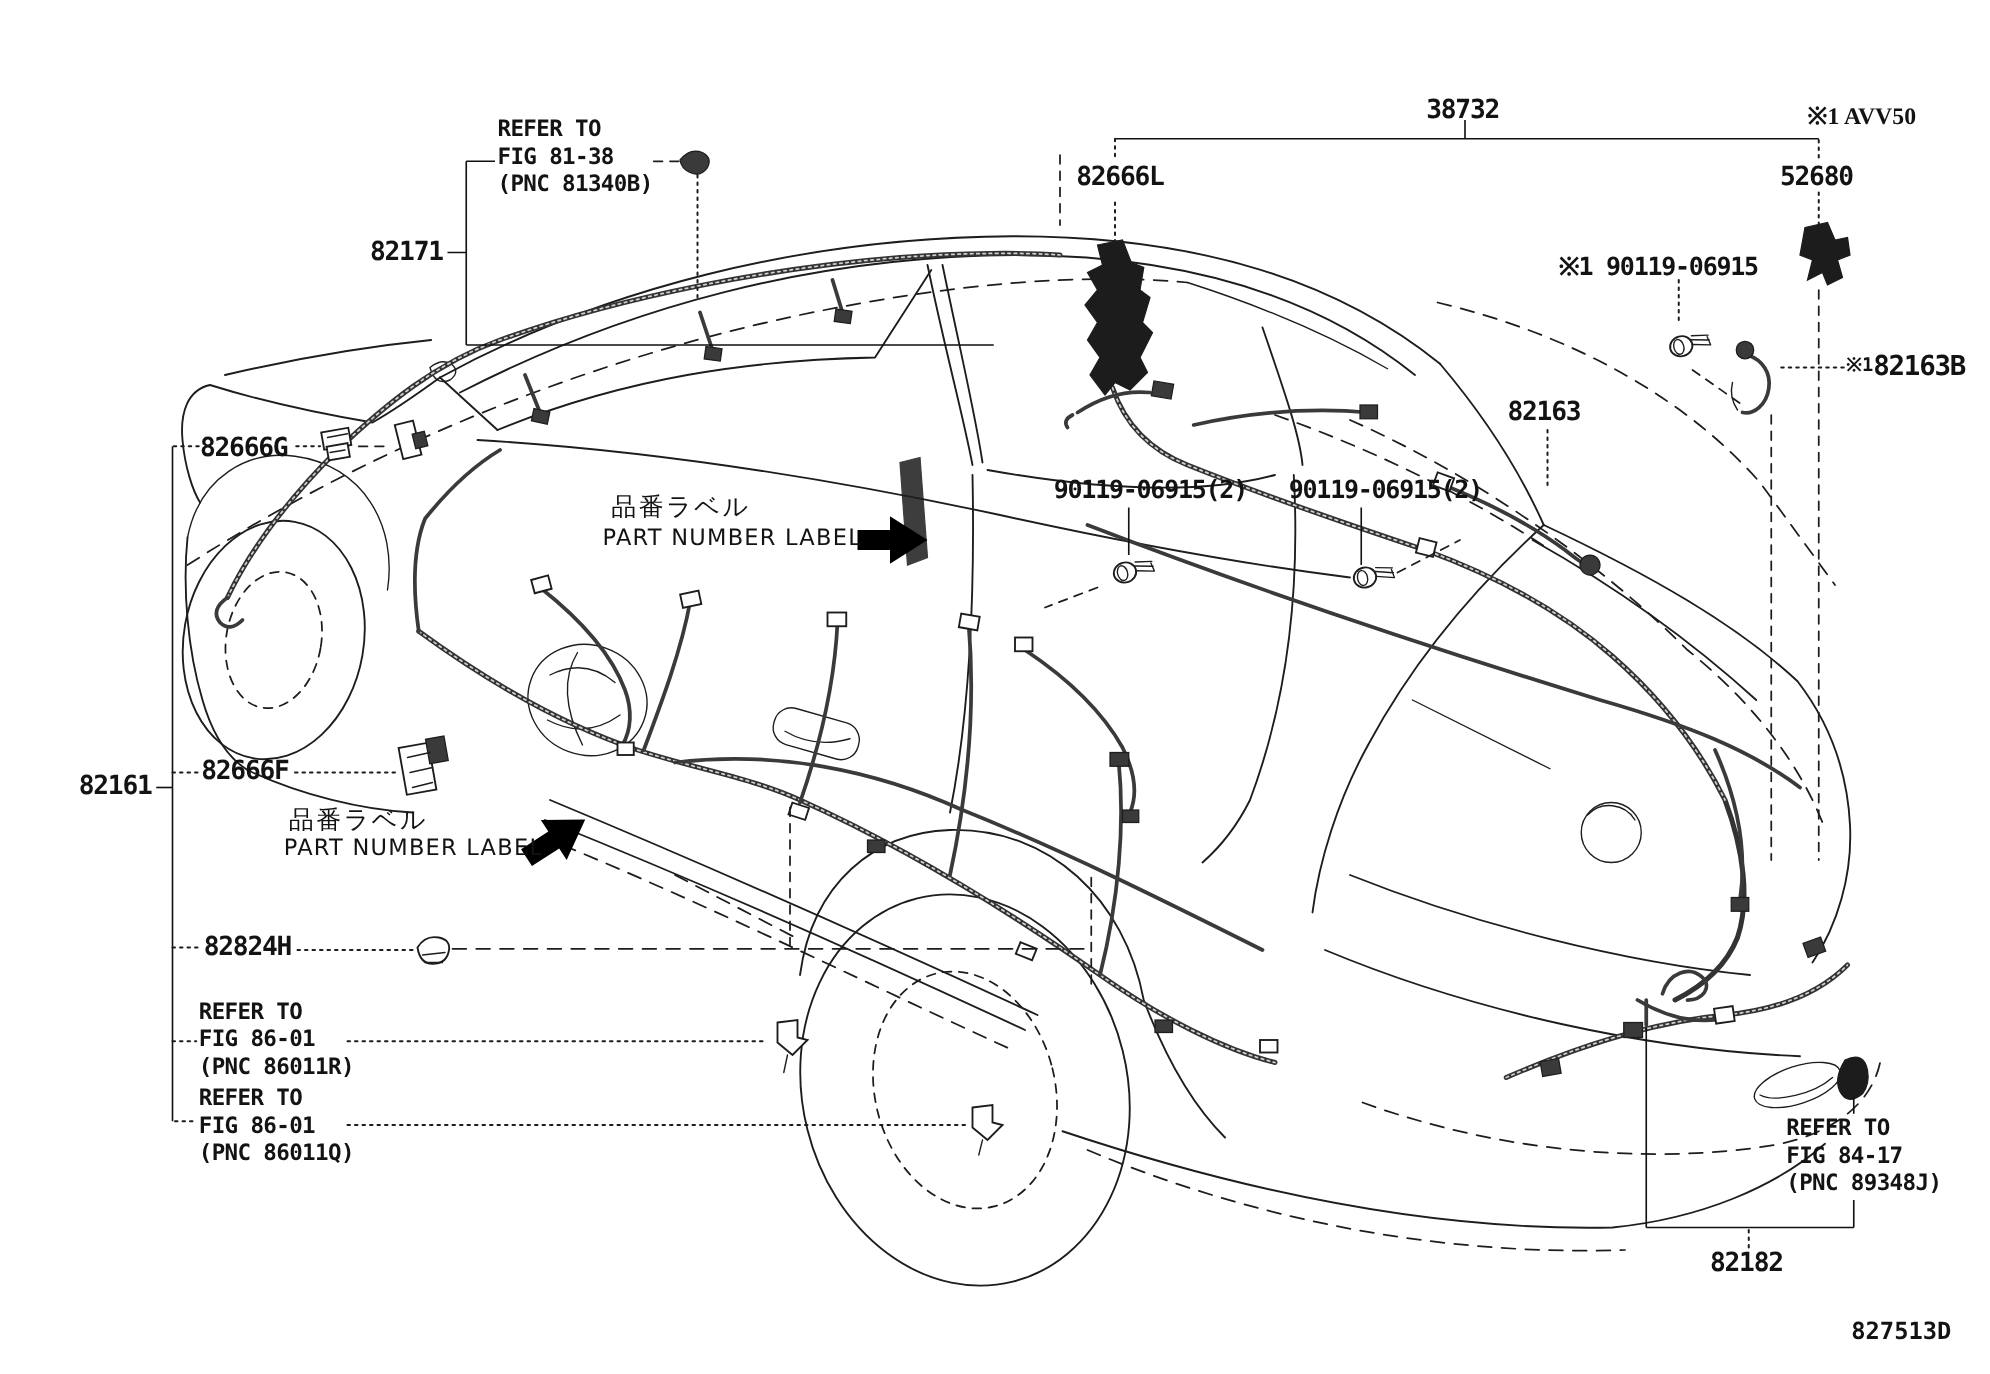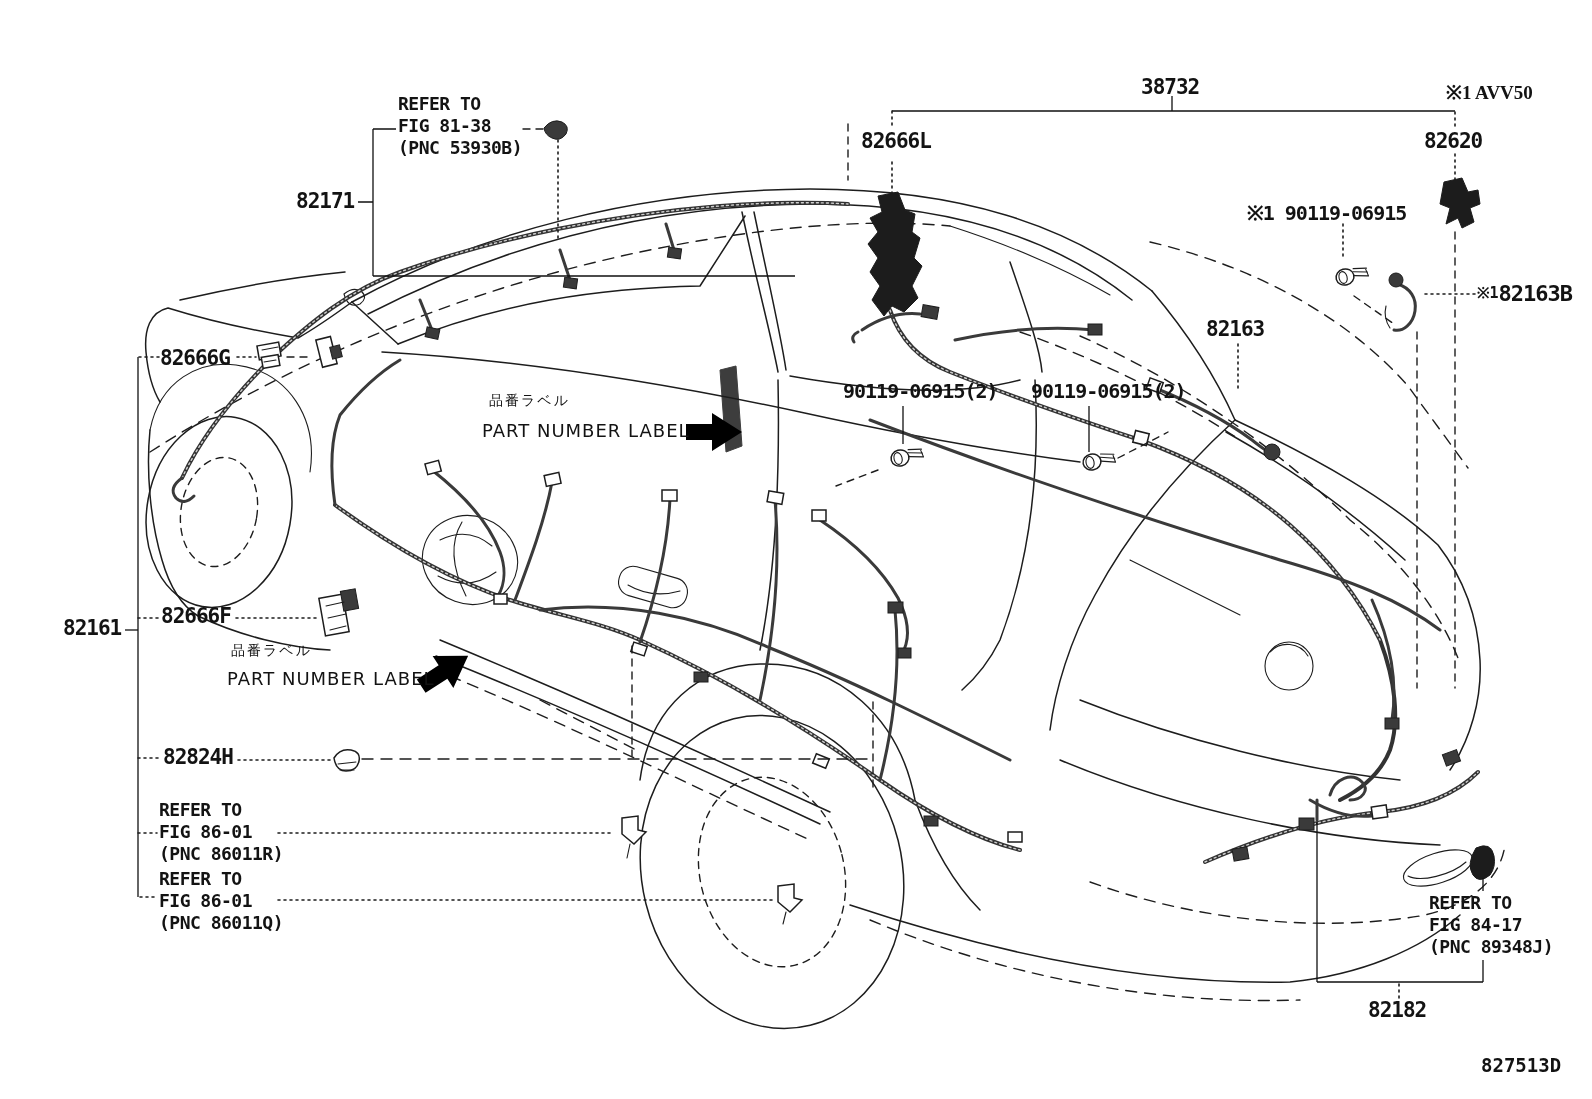--- a/index.html
+++ b/index.html
@@ -7,21 +7,21 @@
          font-family:"DejaVu Sans Mono", monospace;color:#151515;}
   .art{position:absolute;left:0;top:0;}
   .lbl{position:absolute;white-space:nowrap;color:#131313;}
   .pn{font-family:"DejaVu Sans Mono", monospace;font-weight:bold;font-size:21px;letter-spacing:-1px;}
   .pn-sm{font-size:20px;}
   .ref{font-family:"DejaVu Sans Mono", monospace;font-weight:bold;font-size:18px;
        letter-spacing:-0.5px;line-height:22px;}
   .ref .line{display:block;}
   .sans{font-family:Liberation Serif, serif;font-weight:bold;font-size:19px;letter-spacing:0;}
   .pnl{font-family:"DejaVu Sans", sans-serif;font-size:18px;font-weight:normal;letter-spacing:1px;}
-  .jp{font-size:14px;letter-spacing:2px;}
+  .jp{font-size:20px;letter-spacing:2px;}
   .doc{font-family:"DejaVu Sans Mono", monospace;font-size:19px;font-weight:bold;letter-spacing:0;}
   .mix-sm{font-size:15px;font-weight:bold;vertical-align:3px;}
   .mix-lg{font-size:22px;font-weight:bold;letter-spacing:-1px;}
   
   .ln{stroke:#1d1d1d;stroke-width:1.5;fill:none;stroke-linecap:round;stroke-linejoin:round;}
   .lnb{stroke:#1d1d1d;stroke-width:1.1;fill:none;stroke-linecap:round;}
   .dash{stroke:#1d1d1d;stroke-width:1.4;fill:none;stroke-dasharray:11 8;stroke-linecap:round;}
   .dsh2{stroke:#1d1d1d;stroke-width:1.4;fill:none;stroke-dasharray:7 6;stroke-linecap:round;}
   .dot{stroke:#1d1d1d;stroke-width:1.6;fill:none;stroke-dasharray:2 4;stroke-linecap:round;}
   .ldr{stroke:#111;stroke-width:1.3;fill:none;}
@@ -283,28 +283,28 @@
     <polygon class="arrow" points="686,424 712,424 712,413 742,432 712,451 712,440 686,440"></polygon>
   </g>
   <g transform="translate(443,672) rotate(-33)">
     <polygon class="arrow" points="-26,-8 0,-8 0,-19 30,0 0,19 0,8 -26,8"></polygon>
   </g>
 </svg>
 
 <div class="lbl ref" style="left:398px;top:93px">
   <span class="line">REFER TO</span>
   <span class="line">FIG 81-38</span>
-  <span class="line">(PNC 53930B)</span>
+  <span class="line">(PNC 81340B)</span>
 </div>
 
 <div class="lbl pn" style="left:296px;top:189px">82171</div>
 <div class="lbl pn" style="left:1141px;top:75px">38732</div>
 <div class="lbl pn" style="left:861px;top:129px">82666L</div>
 <div class="lbl sans" style="left:1446px;top:79px">※1 AVV50</div>
-<div class="lbl pn" style="left:1424px;top:129px">82620</div>
+<div class="lbl pn" style="left:1424px;top:129px">52680</div>
 <div class="lbl pn pn-sm" style="left:1247px;top:199px">※1 90119-06915</div>
 
 <div class="lbl" style="left:1477px;top:281px">
   <span class="mix-sm">※1</span><span class="mix-lg">82163B</span>
 </div>
 
 <div class="lbl pn" style="left:1206px;top:317px">82163</div>
 <div class="lbl pn pn-sm" style="left:843px;top:379px">90119-06915(2)</div>
 <div class="lbl pn pn-sm" style="left:1031px;top:379px">90119-06915(2)</div>
 <div class="lbl pn" style="left:160px;top:346px">82666G</div>

